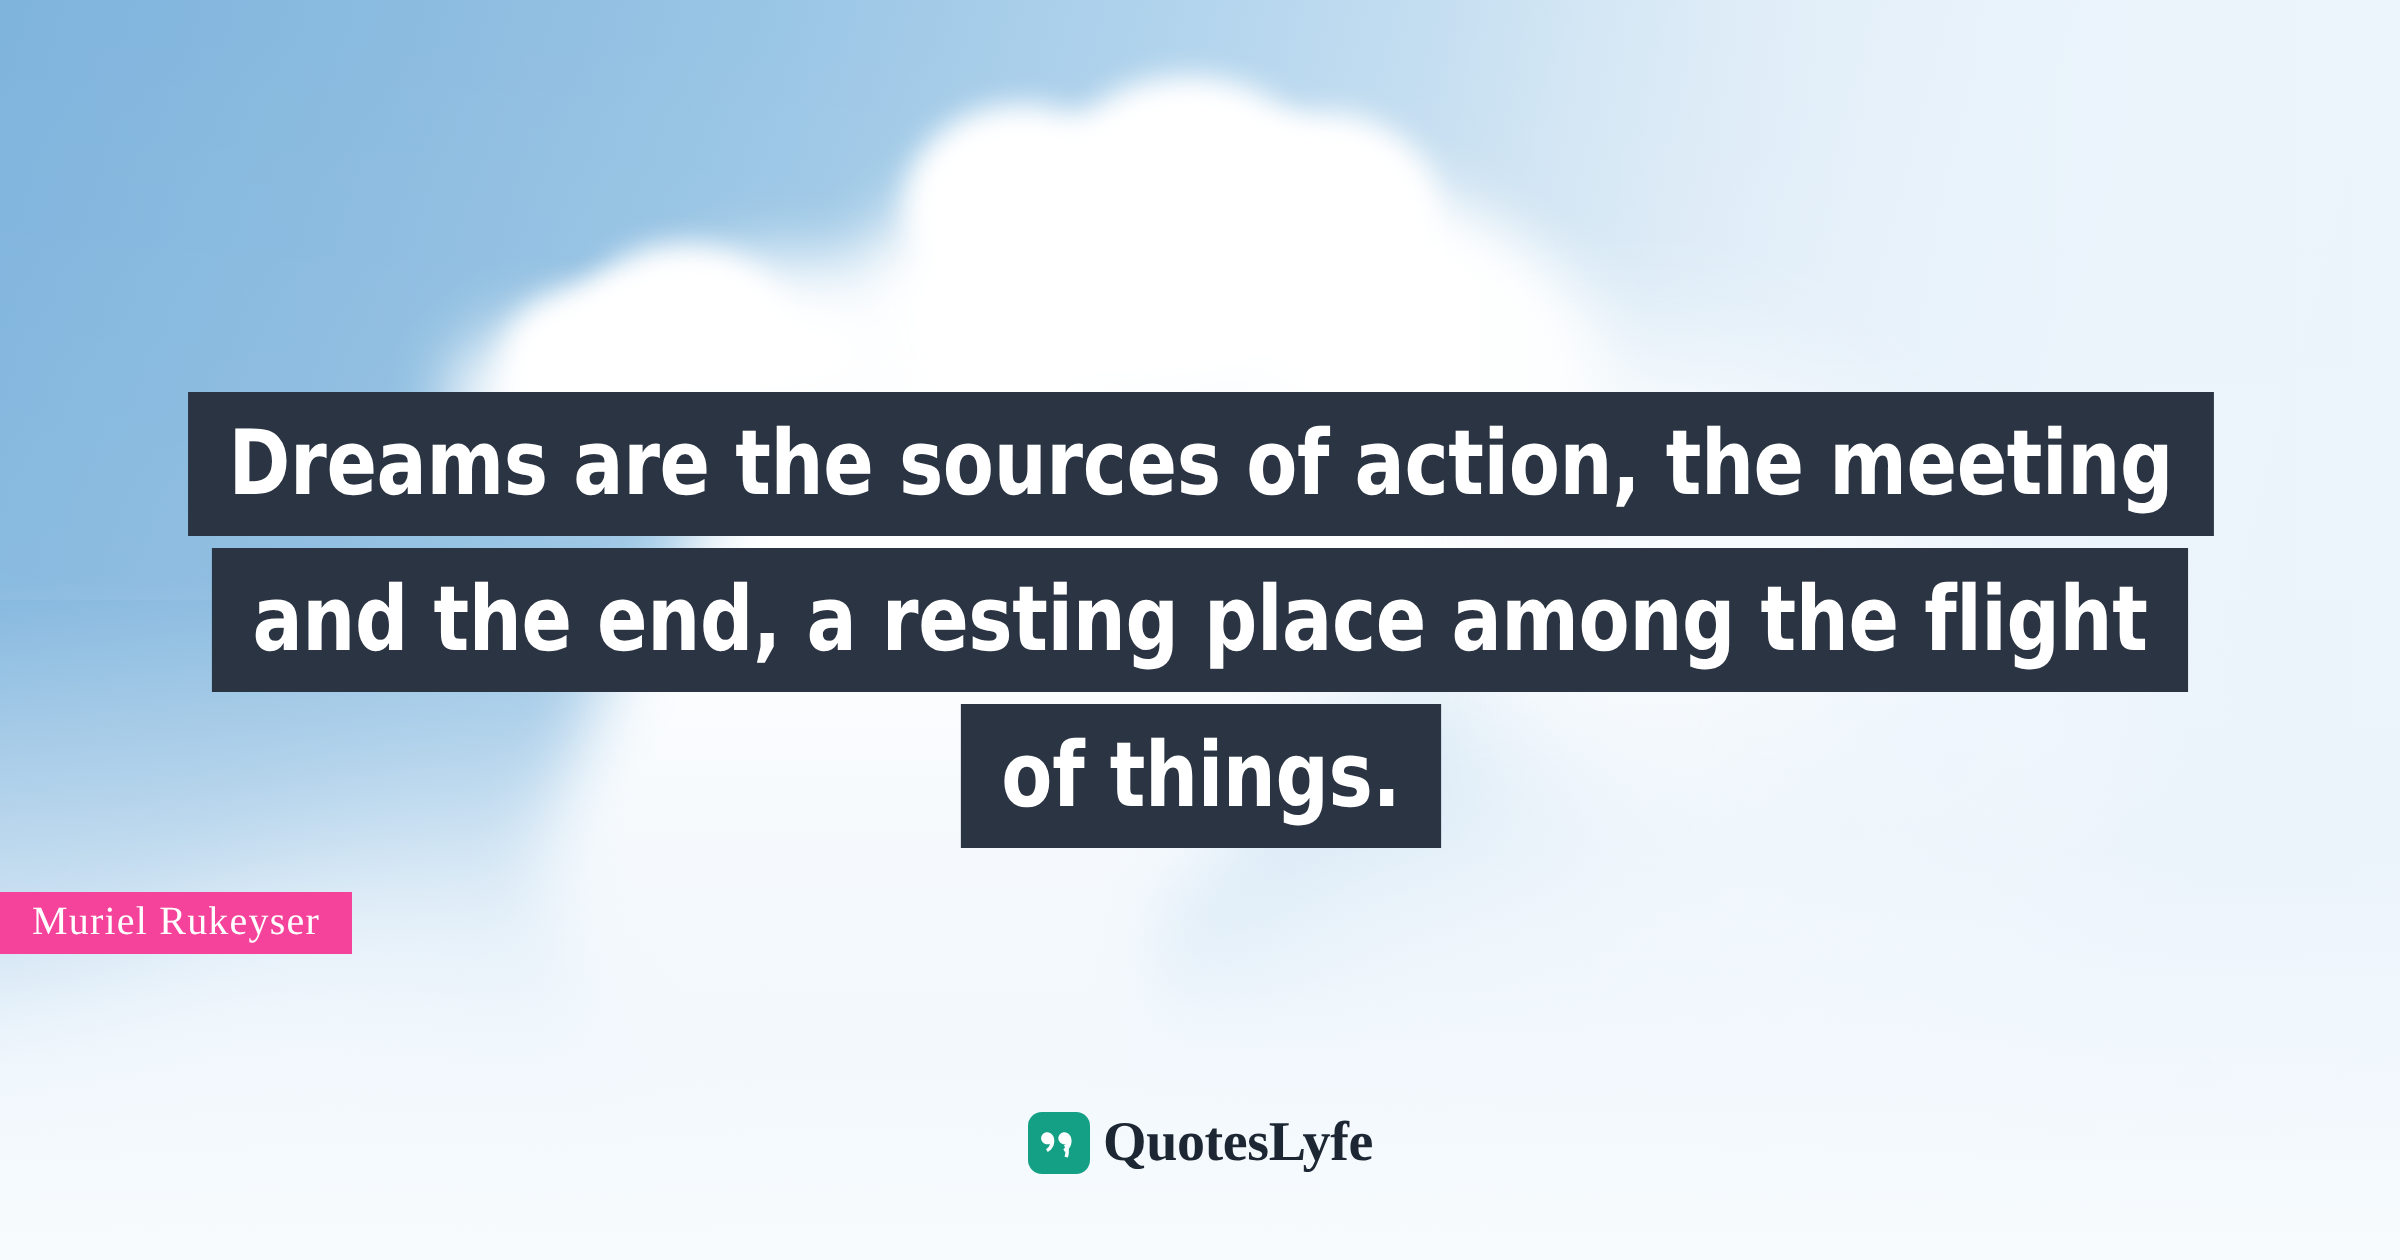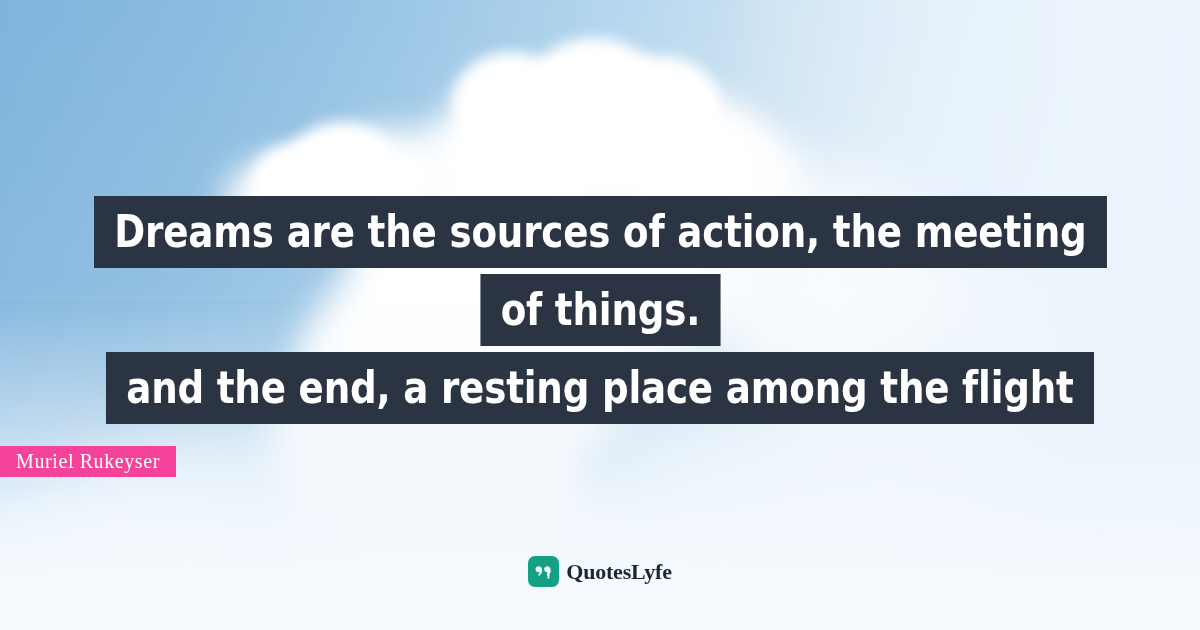--- a/index.html
+++ b/index.html
@@ -144,21 +144,21 @@
     border-radius: 7px;
     background: #14a085;
     display: flex;
     align-items: center;
     justify-content: center;
     flex: none;
   }
   .logo-text {
     font-family: "Liberation Serif", "DejaVu Serif", serif;
     font-weight: 700;
-    font-size: 22px;
+    font-size: 28px;
     color: #1d2733;
     letter-spacing: -0.2px;
     line-height: 31px;
   }
 </style>
 </head>
 <body>
 
 <div id="stage">
 
@@ -219,24 +219,24 @@
   </div>
 
   <div class="sky-right-glow"></div>
   <div class="sky-haze-bottom"></div>
 
   <div class="quote-block">
     <div class="qline">
       <span class="qline-inner">Dreams are the sources of action, the meeting</span>
     </div>
     <div class="qline">
-      <span class="qline-inner">of things.</span>
+      <span class="qline-inner">and the end, a resting place among the flight</span>
     </div>
     <div class="qline">
-      <span class="qline-inner">and the end, a resting place among the flight</span>
+      <span class="qline-inner">of things.</span>
     </div>
   </div>
 
   <div class="author-wrap">
     <span class="author">Muriel Rukeyser</span>
   </div>
 
   <div class="logo">
     <span class="logo-mark">
       <svg width="22" height="22" viewBox="0 0 24 24" aria-hidden="true">

